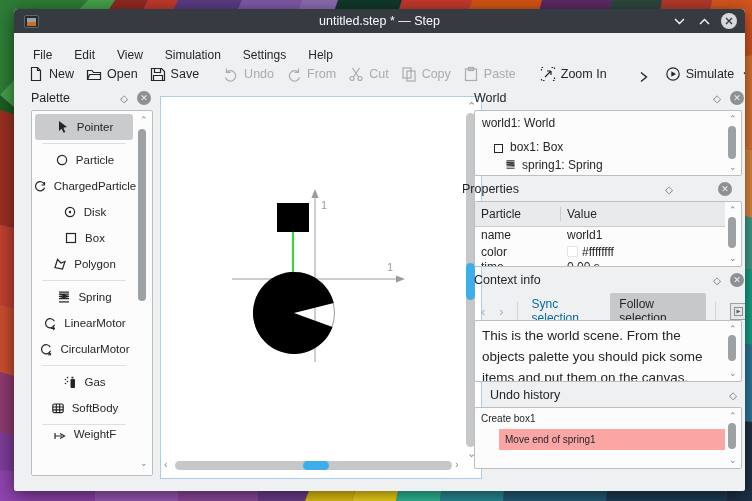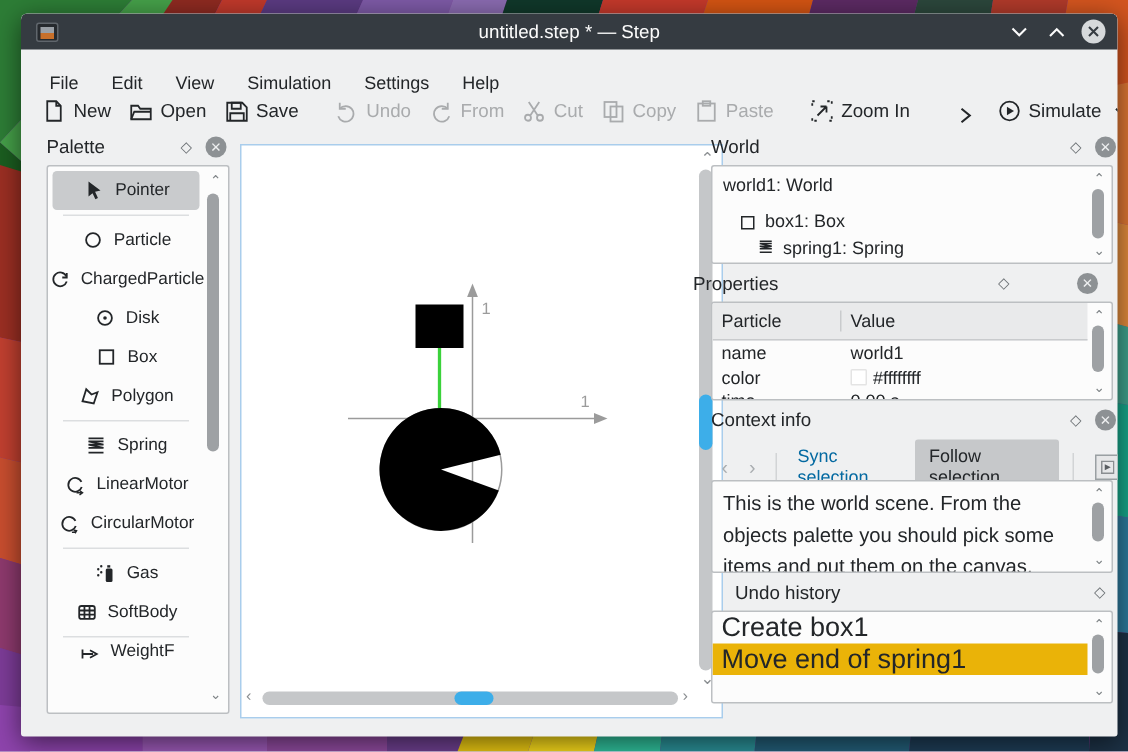--- a/index.html
+++ b/index.html
@@ -76,22 +76,22 @@
   .swatch { width:11px; height:11px; border:1px solid #e4e4e4; background:#fff; border-radius:1px; }
 
   .ctx-toolbar { position:absolute; display:flex; align-items:center; font-size:12px; }
   .ctx-nav { color:#a9adb0; font-size:13px; padding:0 7px; }
   .ctx-sep { width:1px; height:18px; background:#d2d4d6; margin:0 6px; }
   .ctx-disabled { color:#0369a1; padding:0 8px; }
   .ctx-follow { background:#c6c8ca; border-radius:2px; padding:4px 9px; color:#232629; }
   .ctx-iconbtn { width:17px; height:17px; border:1px solid #9aa0a3; background:#e6e7e8; display:flex; align-items:center; justify-content:center; margin-left:8px; }
   .ctx-text { font-size:13.5px; line-height:21px; color:#232629; }
 
-  .undo-row { height:21px; display:flex; align-items:center; padding-left:6px; font-size:18px; }
-  .undo-row.selected { background:#eab308; }
+  .undo-row { height:21px; display:flex; align-items:center; padding-left:6px; font-size:10px; }
+  .undo-row.selected { background:#fca5a5;margin-left:24px; }
 </style>
 </head>
 <body>
 
 <div class="desktop">
 
   <svg class="wallpaper" width="752" height="501">
     <rect width="752" height="501" fill="#7d3c98"></rect>
 
     <polygon points="0,0 88,0 0,95" fill="#2d7d36"></polygon>

